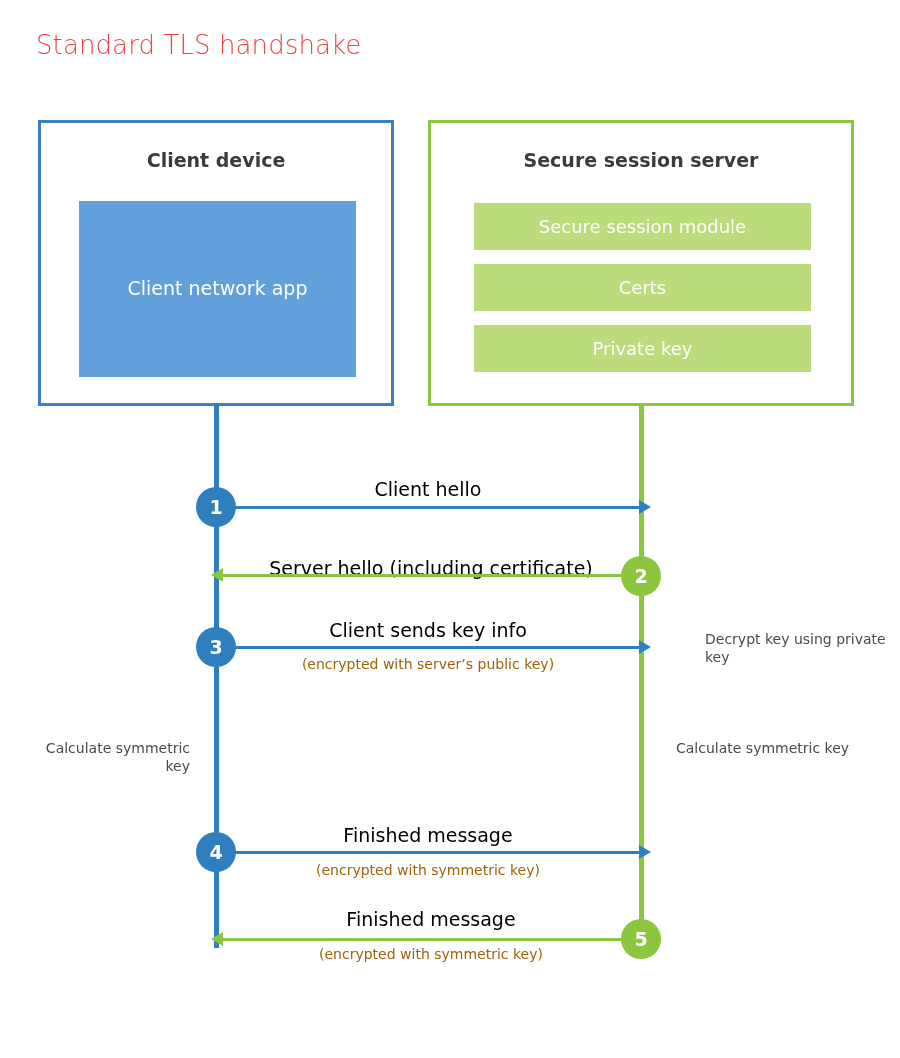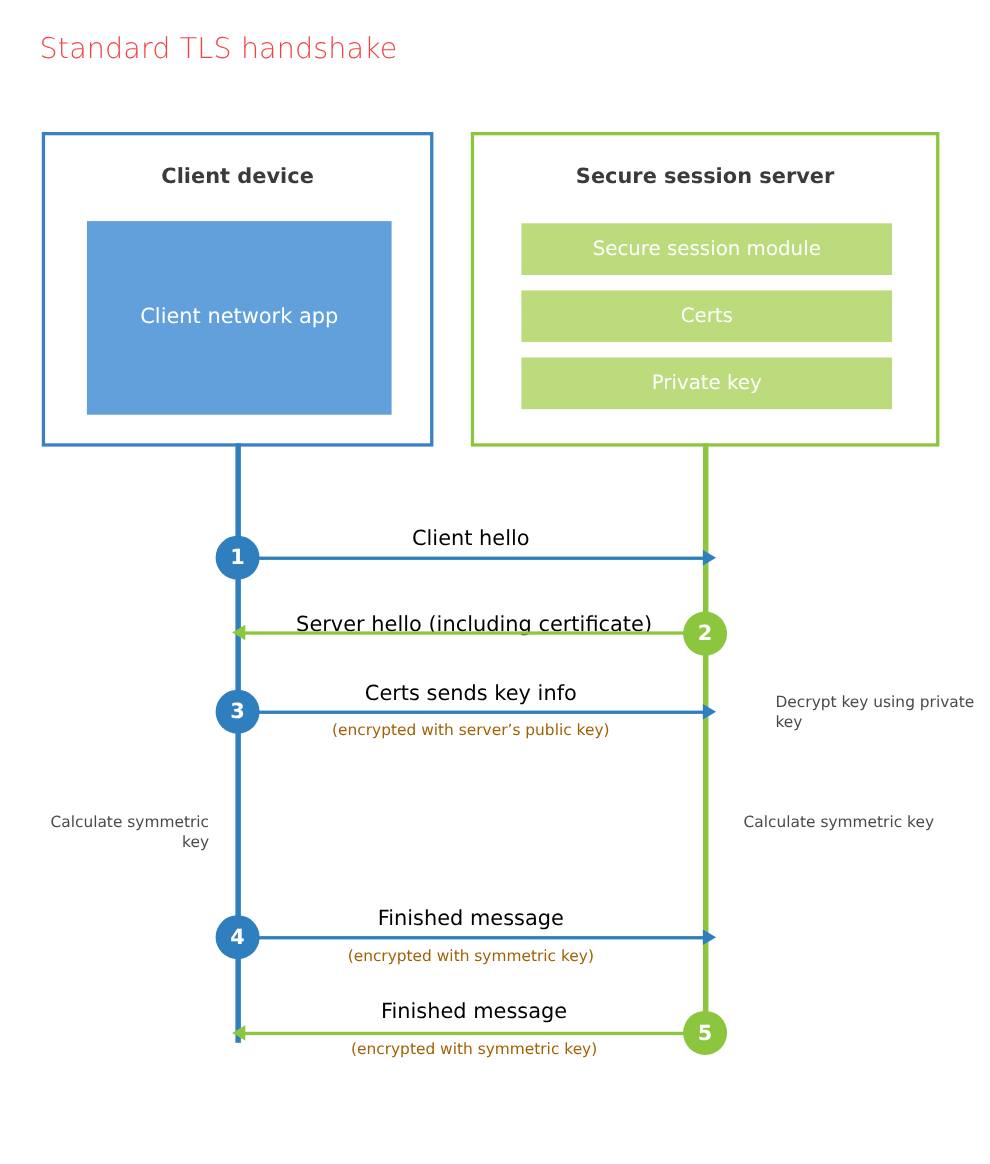--- a/index.html
+++ b/index.html
@@ -231,21 +231,21 @@
     <span class="head right"></span>
   </div>
   <div class="step-circle blue" id="step-circle-1">1</div>
 
   <div class="msg-label" id="label-2">Server hello (including certificate)</div>
   <div class="msg-arrow green" id="arrow-2">
     <span class="head left"></span>
   </div>
   <div class="step-circle green" id="step-circle-2">2</div>
 
-  <div class="msg-label" id="label-3">Certs sends key info</div>
+  <div class="msg-label" id="label-3">Client sends key info</div>
   <div class="msg-arrow blue" id="arrow-3">
     <span class="head right"></span>
   </div>
   <div class="msg-sublabel" id="sublabel-3">(encrypted with server’s public key)</div>
   <div class="step-circle blue" id="step-circle-3">3</div>
   <div class="side-note" id="note-decrypt">Decrypt key using private key</div>
 
   <div class="side-note" id="note-calc-client">Calculate symmetric key</div>
   <div class="side-note" id="note-calc-server">Calculate symmetric key</div>
 

